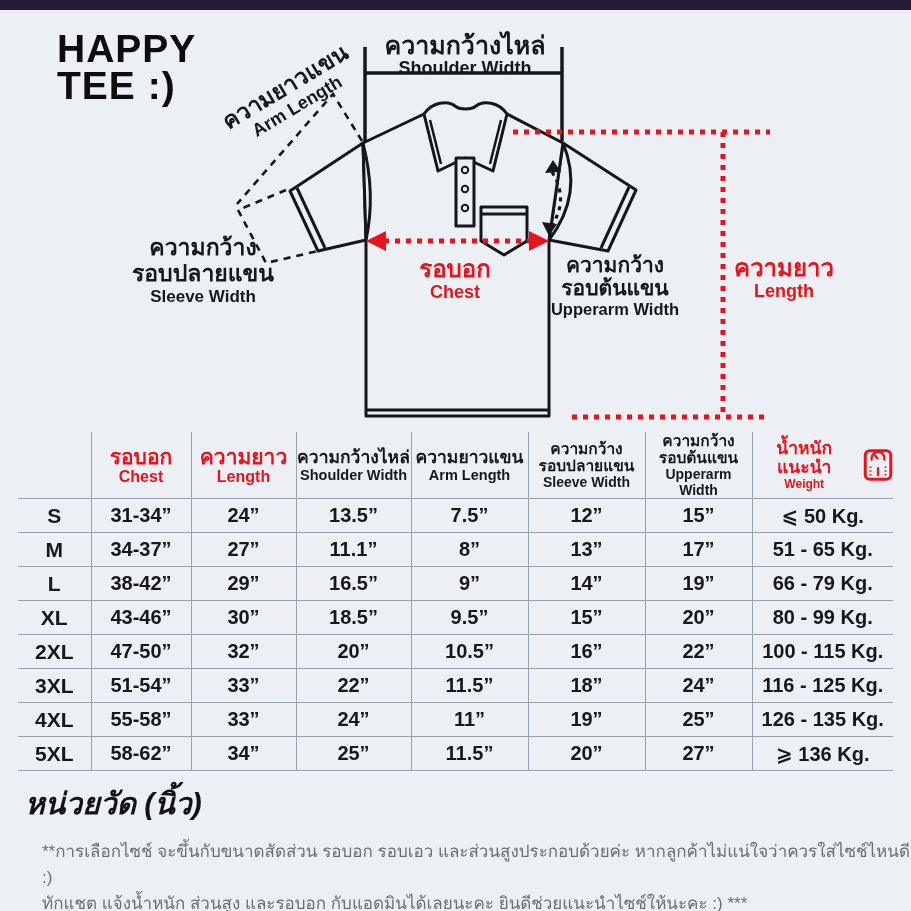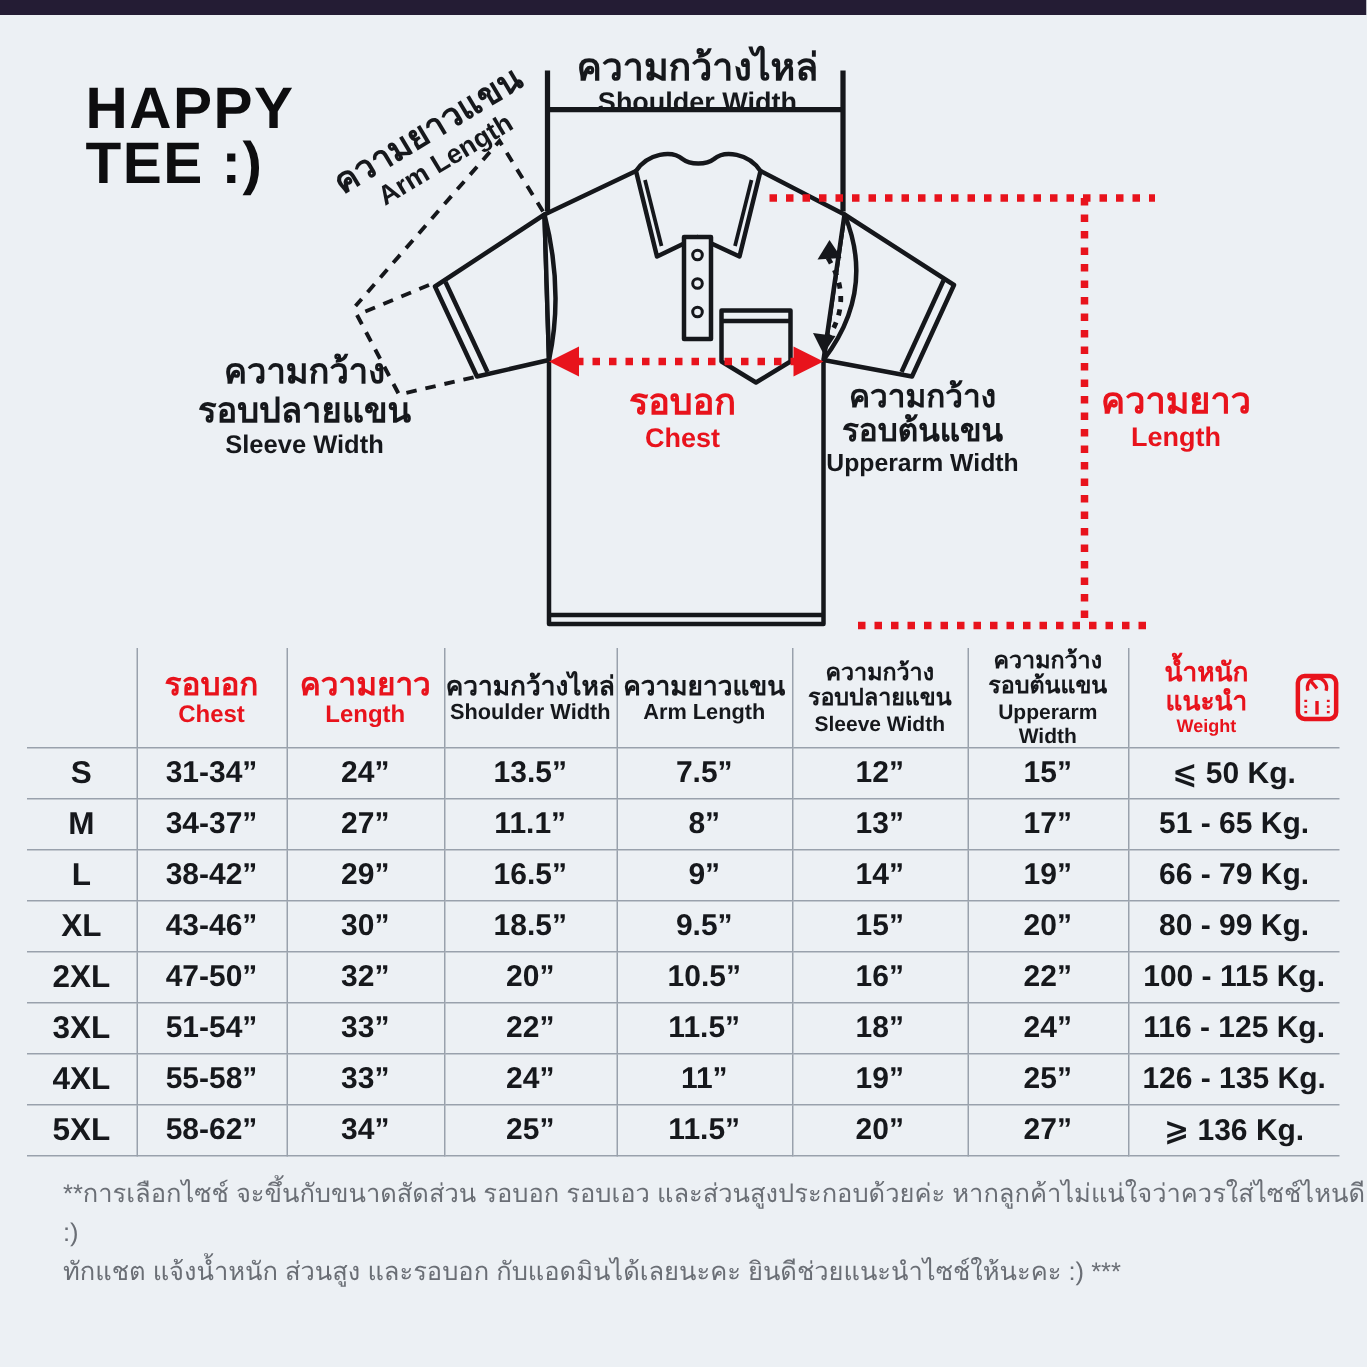--- a/index.html
+++ b/index.html
@@ -12,21 +12,21 @@
   }
   .top-bar { height:10px; background:#241c34; }
 
   
   .diagram { position:relative; height:422px; }
   .diagram-svg { position:absolute; left:0; top:0; width:911px; height:422px; }
 
   .brand {
     position:absolute; left:57px; top:20px;
     font-weight:900; font-size:39px; line-height:37px;
-    letter-spacing:1px; color:#0d0d0f;margin-top:24px;
+    letter-spacing:1px; color:#0d0d0f;
   }
   .dlabel { position:absolute; text-align:center; font-weight:700; }
   .dlabel .thai { display:block; font-size:23px; line-height:26px; font-weight:700; }
   .dlabel .en   { display:block; font-size:18px; line-height:21px; font-weight:700; }
   .red-label { color:#e8131c; }
 
   .lbl-shoulder { left:345px; top:22px;  width:240px; }
   .lbl-shoulder .thai { font-size:25px; }
   .lbl-arm      { left:203px; top:62px;  width:175px; transform:rotate(-31deg); }
   .lbl-sleeve   { left:113px; top:224px; width:180px; }
@@ -302,18 +302,19 @@
       <td>25”</td>
       <td>11.5”</td>
       <td>20”</td>
       <td>27”</td>
       <td>⩾ 136 Kg.</td>
     </tr>
   </tbody>
 </table>
 
 <div class="footer">
+  <div class="footer-heading">หน่วยวัด (นิ้ว)</div>
   <div class="footer-notes">
     <div>**การเลือกไซช์ จะขึ้นกับขนาดสัดส่วน รอบอก รอบเอว และส่วนสูงประกอบด้วยค่ะ หากลูกค้าไม่แน่ใจว่าควรใส่ไซช์ไหนดี :)</div>
     <div>ทักแชต แจ้งน้ำหนัก ส่วนสูง และรอบอก กับแอดมินได้เลยนะคะ ยินดีช่วยแนะนำไซช์ให้นะคะ :) ***</div>
   </div>
 
 </div>
 
 </body></html>

